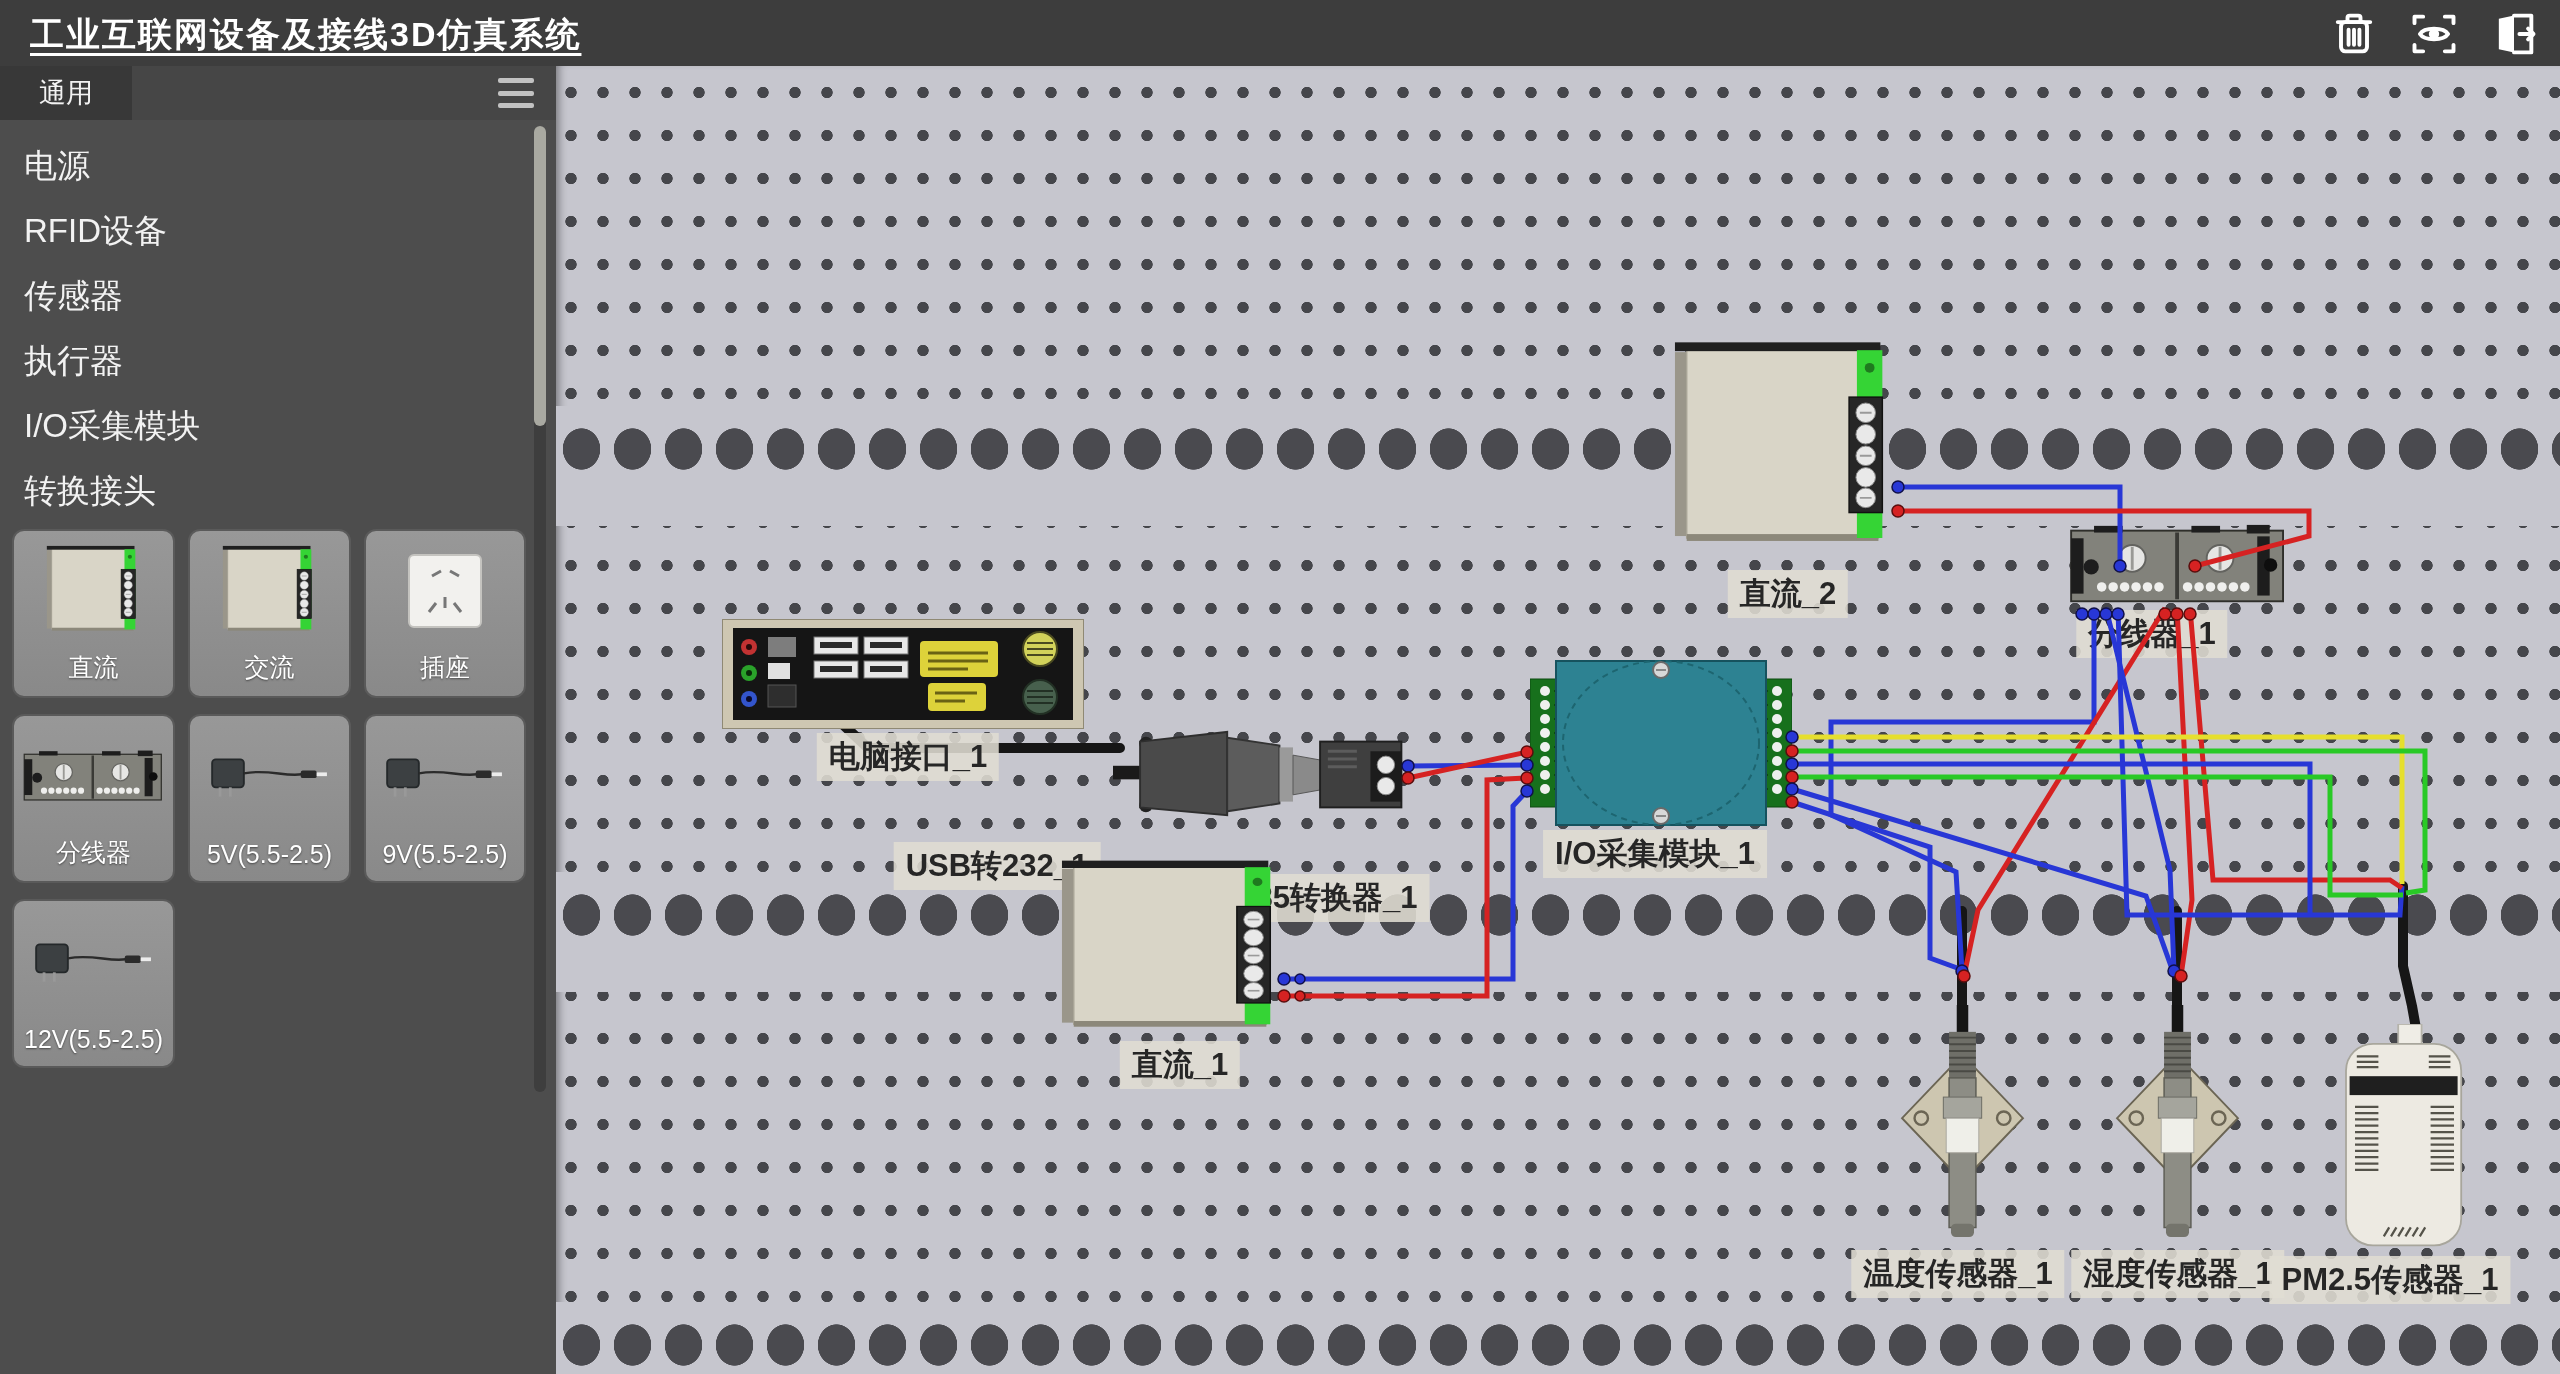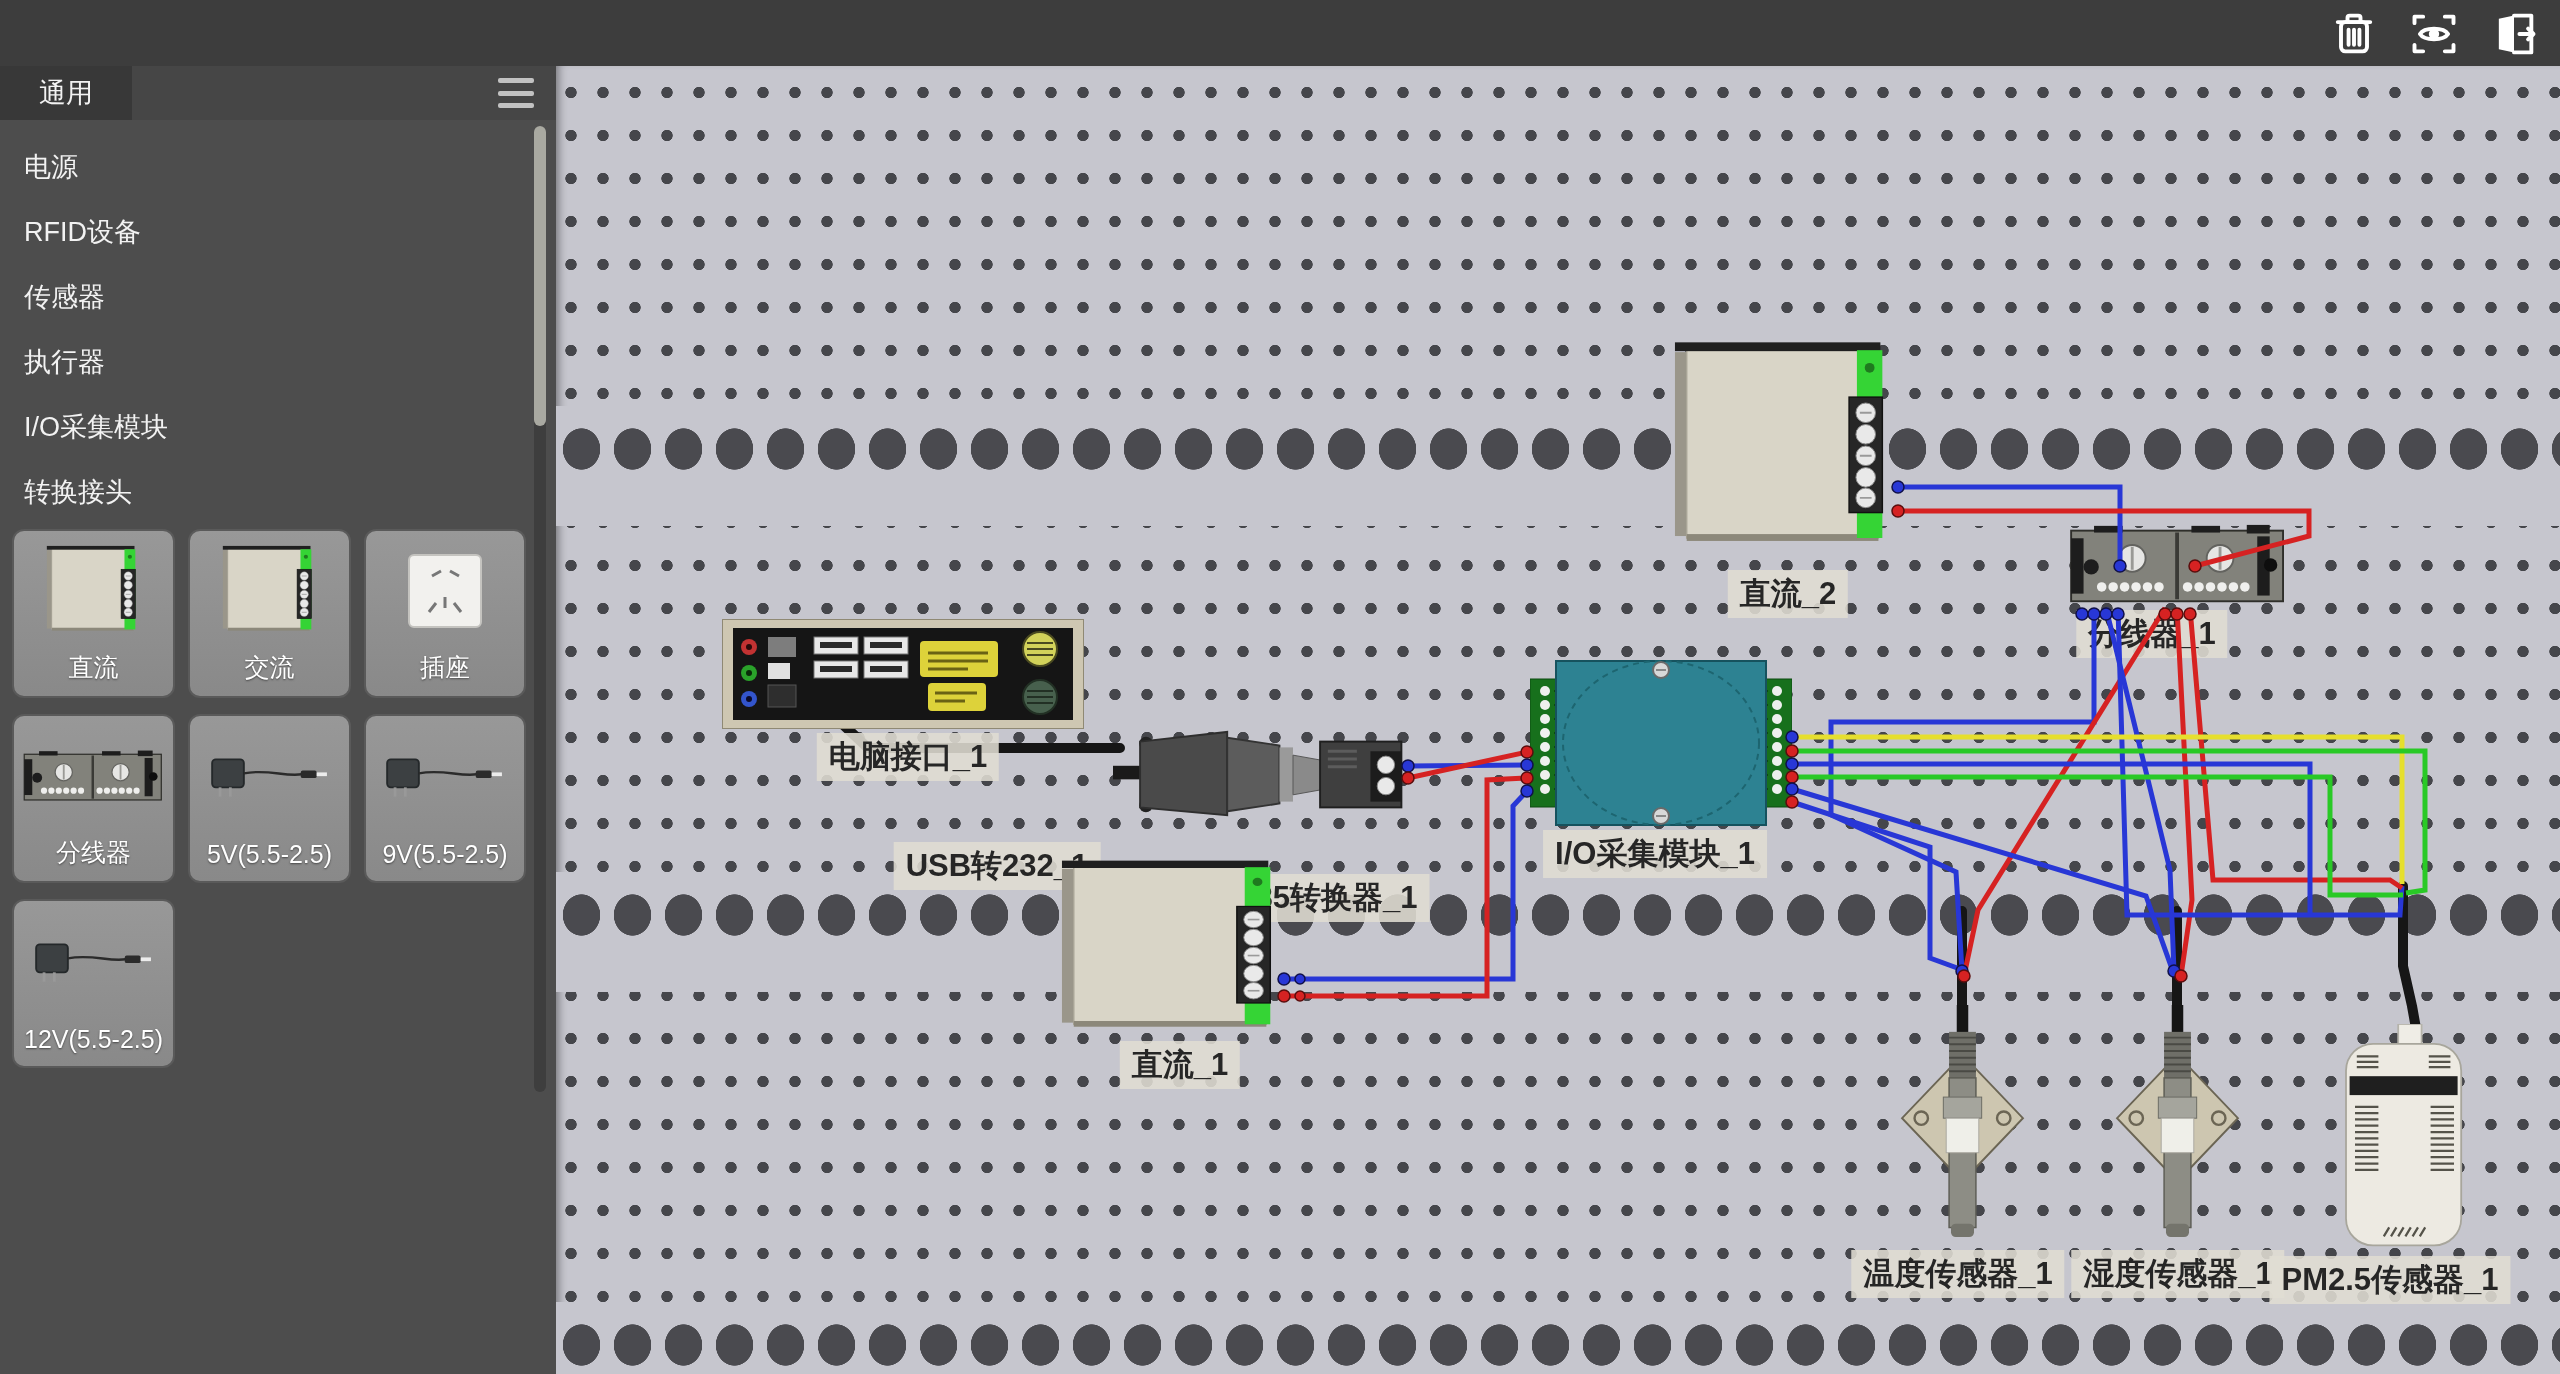--- a/index.html
+++ b/index.html
@@ -25,21 +25,21 @@
   
   .sidebar{position:absolute;left:0;top:66px;width:556px;height:1308px;background:var(--panel);z-index:20;}
   .tabstrip{position:absolute;left:0;top:0;width:556px;height:54px;background:var(--strip);}
   .tab{position:absolute;left:0;top:0;width:132px;height:54px;background:var(--tab);
        color:#f2f2f2;font-size:27px;display:flex;align-items:center;justify-content:center;cursor:pointer;}
   .hamburger{position:absolute;right:22px;top:12px;width:36px;height:30px;display:flex;flex-direction:column;justify-content:space-between;cursor:pointer;}
   .hamburger span{display:block;height:5px;background:#c2c2c2;border-radius:2px;}
 
   .cat-list{position:absolute;left:0;top:68px;width:520px;}
   .cat-item{height:65px;display:flex;align-items:center;padding-left:24px;color:#f2f2f2;
-            font-size:27px;cursor:pointer;}
+            font-size:33px;cursor:pointer;}
 
   .v-scroll{position:absolute;left:534px;top:60px;width:12px;height:966px;background:#3e3e3e;border-radius:6px;}
   .v-thumb{position:absolute;left:0;top:0;width:12px;height:300px;background:#a9a9a1;border-radius:6px;cursor:pointer;}
 
   .palette{position:absolute;left:12px;top:463px;display:grid;
            grid-template-columns:163px 163px 162px;gap:16px 13px;}
   .card{height:169px;border-radius:12px;border:2px solid var(--card-border);
         background:linear-gradient(var(--card-hi),var(--card-lo));
         display:flex;flex-direction:column;align-items:center;justify-content:flex-end;cursor:pointer;}
   .card .thumb{flex:1 1 auto;display:flex;align-items:center;justify-content:center;width:100%;}
@@ -237,20 +237,21 @@
         <path d="M22 36 h24 M22 42 h24 M22 48 h24 M102 36 h24 M102 42 h24 M102 48 h24"></path>
         <path d="M20 92 h26 M20 99 h26 M20 106 h26 M20 113 h26 M20 120 h26 M20 127 h26 M20 134 h26 M20 141 h26 M20 148 h26 M20 155 h26 M20 162 h26"></path>
         <path d="M104 92 h26 M104 99 h26 M104 106 h26 M104 113 h26 M104 120 h26 M104 127 h26 M104 134 h26 M104 141 h26 M104 148 h26 M104 155 h26 M104 162 h26"></path>
         <path d="M52 236 l6 -10 M60 236 l6 -10 M68 236 l6 -10 M76 236 l6 -10 M84 236 l6 -10 M92 236 l6 -10"></path>
       </g>
     </symbol>
   </defs>
 </svg>
 
 <div class="topbar">
+  <div class="app-title">工业互联网设备及接线3D仿真系统</div>
   <div class="topbar-icons">
     <div class="tool-btn">
       <svg viewBox="0 0 24 24">
         <path d="M4.5 6.5 h15"></path>
           <path d="M9 6.5 V4.5 a1 1 0 0 1 1-1 h4 a1 1 0 0 1 1 1 V6.5"></path>
         <rect x="6" y="6.5" width="12" height="13.5" rx="2"></rect>
         <path d="M9.5 10 v7 M12 10 v7 M14.5 10 v7"></path>
       </svg>
     </div>
     <div class="tool-btn">

